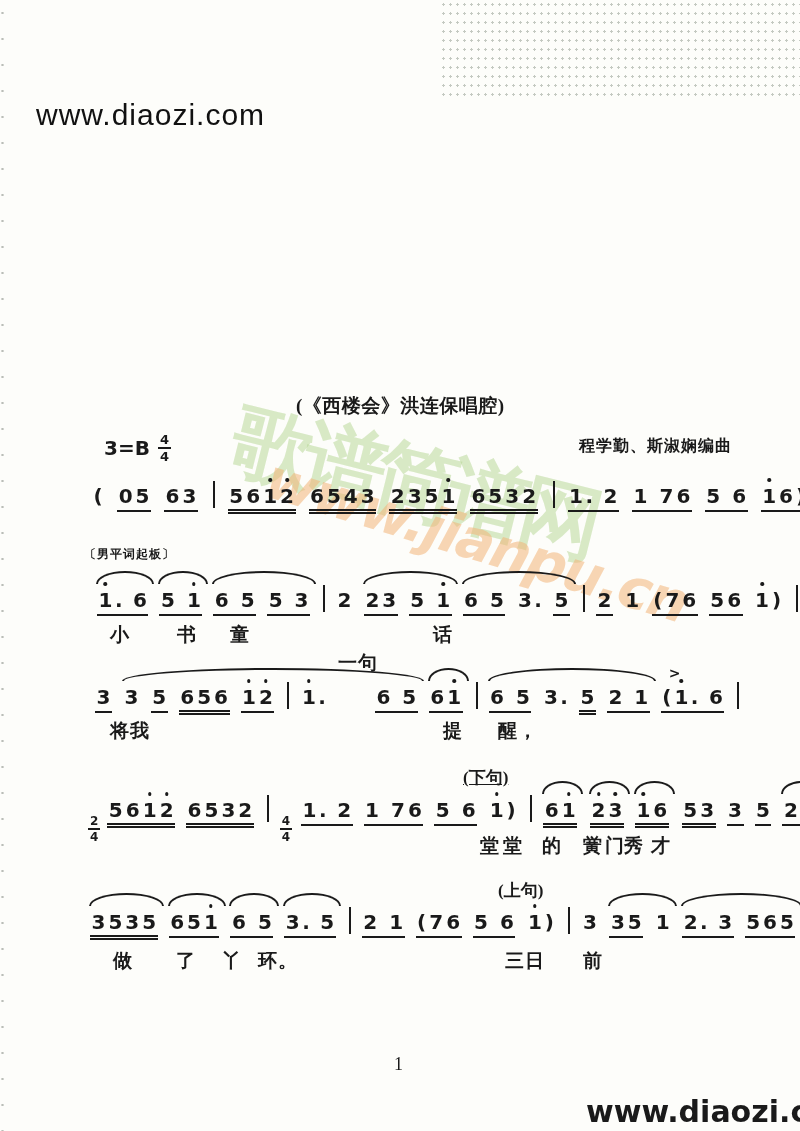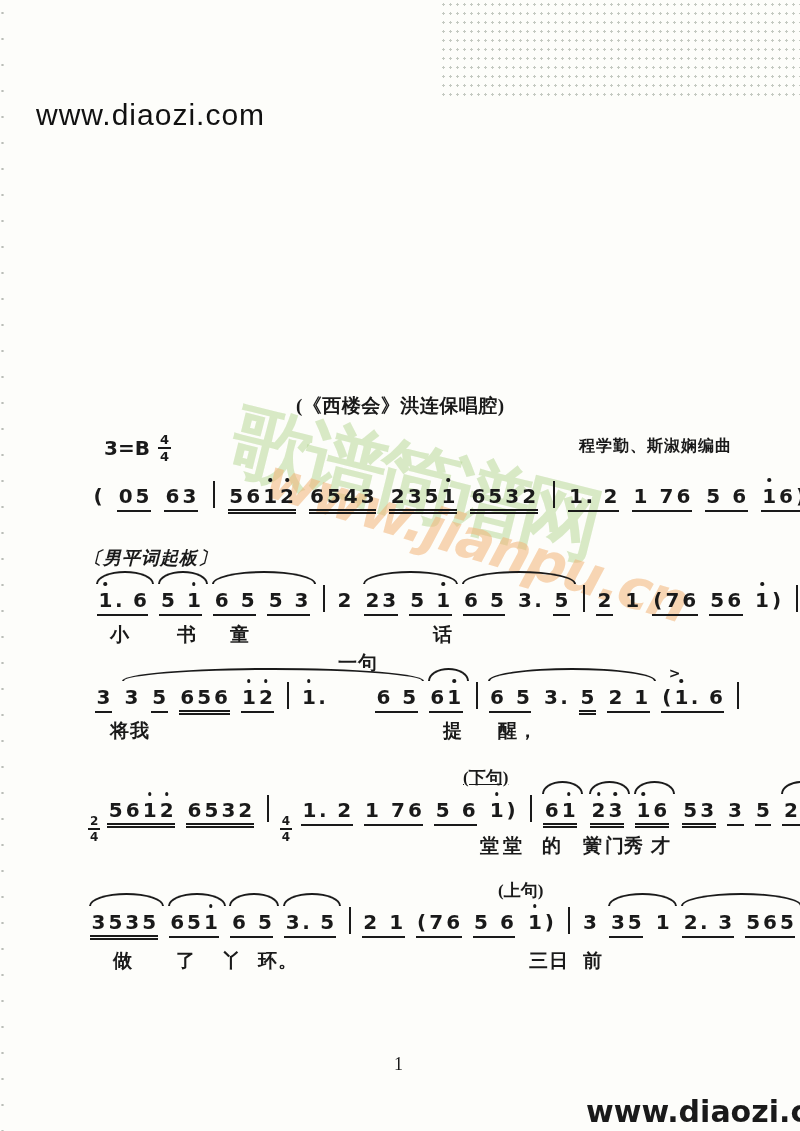--- a/index.html
+++ b/index.html
@@ -16,21 +16,21 @@
   .sooopu{position:absolute;left:36px;top:98px;font-family:"Liberation Sans",sans-serif;
     font-size:30px;font-weight:400;letter-spacing:1px;color:#111;}
   .title{position:absolute;left:306px;top:344px;font-size:30px;font-weight:700;letter-spacing:3px;}
   .subtitle{position:absolute;left:296px;top:393px;font-size:19px;font-weight:700;letter-spacing:0.5px;}
   .keysig{position:absolute;left:104px;top:433px;display:flex;align-items:center;gap:8px;
     font-weight:700;font-size:20px;font-family:"DejaVu Sans",sans-serif;}
   .keyfrac{display:inline-flex;flex-direction:column;align-items:center;font-size:13px;line-height:1;}
   .keyfrac .fn{border-bottom:2px solid #1a1a1a;padding:0 2px 1px;}
   .keyfrac .fd{padding-top:1px;}
   .composer{position:absolute;right:68px;top:436px;font-size:16px;font-weight:700;letter-spacing:1px;}
-  .section-label{position:absolute;left:84px;top:546px;font-size:18px;font-weight:700;letter-spacing:1px;font-style:italic;}
+  .section-label{position:absolute;left:84px;top:546px;font-size:12px;font-weight:700;letter-spacing:1px;}
   
   .wm-green{position:absolute;left:228px;top:428px;font-size:82px;font-weight:700;
     color:rgba(176,212,140,.48);transform:rotate(14deg);letter-spacing:-8px;white-space:nowrap;
     font-family:"Liberation Serif",serif;}
   .wm-orange{position:absolute;left:258px;top:508px;font-size:56px;font-weight:700;font-style:italic;
     color:rgba(242,181,120,.55);transform:rotate(17deg);letter-spacing:-2px;white-space:nowrap;
     font-family:"DejaVu Sans",sans-serif;}
   
   .music-line{position:absolute;white-space:nowrap;}
   .note{display:inline-block;position:relative;font-family:"DejaVu Sans",sans-serif;
@@ -110,19 +110,19 @@
       <span class="lyric" style="left: 583px; top: 833px;">黉</span>
       <span class="lyric" style="left: 605px; top: 833px;">门</span>
       <span class="lyric" style="left: 624px; top: 833px;">秀</span>
       <span class="lyric" style="left: 651px; top: 833px;">才</span>
       <div class="music-line" style="left: 90px; top: 907px;"><span class="note u2" style="margin-right: 11px;"><span class="ch">3</span><span class="ch">5</span><span class="ch">3</span><span class="ch">5</span></span><span class="note u1" style="margin-right: 11px;"><span class="ch">6</span><span class="ch">5</span><span class="ch hi">1</span></span><span class="note u1" style="margin-right: 11px;"><span class="ch">6</span><span class="sp">&nbsp;</span><span class="ch">5</span></span><span class="note u1" style="margin-right: 11px;"><span class="ch">3</span><span class="ch dd">.</span><span class="sp">&nbsp;</span><span class="ch">5</span></span><span class="bar" style="margin-right: 11px;"></span><span class="note u1" style="margin-right: 11px;"><span class="ch">2</span><span class="sp">&nbsp;</span><span class="ch">1</span></span><span class="note u1" style="margin-right: 11px;"><span class="ch">(</span><span class="ch">7</span><span class="ch">6</span></span><span class="note u1" style="margin-right: 11px;"><span class="ch">5</span><span class="sp">&nbsp;</span><span class="ch">6</span></span><span class="note" style="margin-right: 11px;"><span class="ch hi">1</span><span class="ch">)</span></span><span class="bar" style="margin-right: 11px;"></span><span class="note" style="margin-right: 11px;"><span class="ch">3</span></span><span class="note u1" style="margin-right: 11px;"><span class="ch">3</span><span class="ch">5</span></span><span class="note" style="margin-right: 11px;"><span class="ch">1</span></span><span class="note u1" style="margin-right: 11px;"><span class="ch">2</span><span class="ch dd">.</span><span class="sp">&nbsp;</span><span class="ch">3</span></span><span class="note u1" style="margin-right: 11px;"><span class="ch">5</span><span class="ch">6</span><span class="ch">5</span></span><div class="slur" style="left: -1px; width: 71px;"></div><div class="slur" style="left: 78px; width: 54px;"></div><div class="slur" style="left: 139px; width: 46px;"></div><div class="slur" style="left: 193px; width: 54px;"></div><div class="slur" style="left: 518px; width: 65px;"></div><div class="slur" style="left: 591px; width: 117px;"></div></div>
       <div class="phrase-label" style="left: 498px; top: 879px;">(上句)</div>
       <span class="lyric" style="left: 113px; top: 948px;">做</span>
       <span class="lyric" style="left: 176px; top: 948px;">了</span>
       <span class="lyric" style="left: 222px; top: 948px;">丫</span>
       <span class="lyric" style="left: 258px; top: 948px;">环。</span>
-      <span class="lyric" style="left: 505px; top: 948px; margin-left: 24px;">三日</span>
+      <span class="lyric" style="left: 505px; top: 948px;">三日</span>
       <span class="lyric" style="left: 583px; top: 948px;">前</span>
     </div>
 
   <div class="pagenum">1</div>
   <div class="diaozi-url">www.diaozi.com</div>
 </div>
 
 </body></html>

